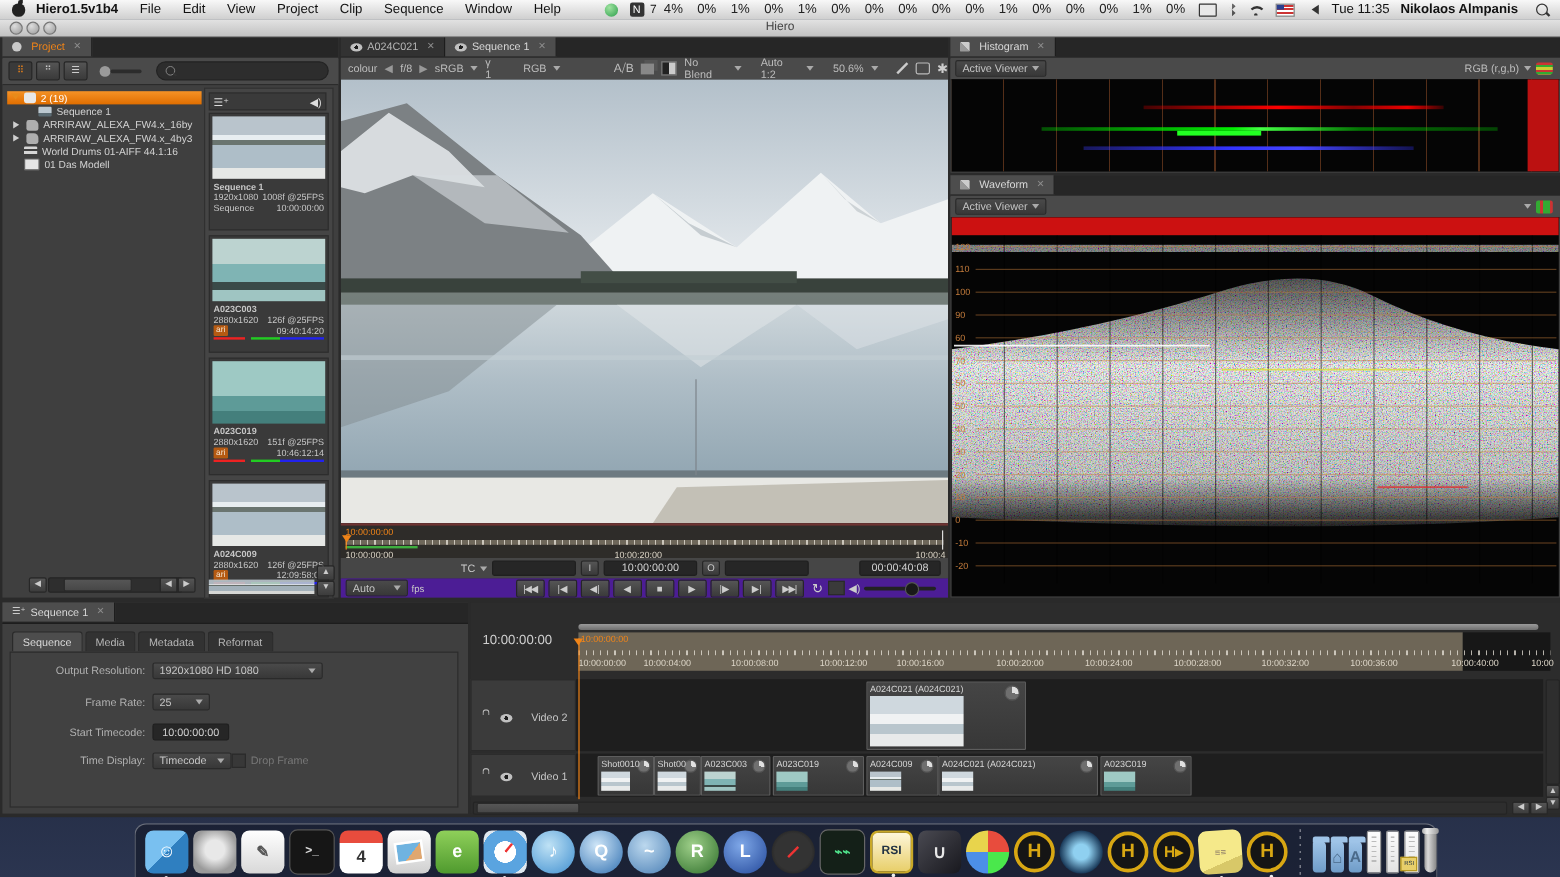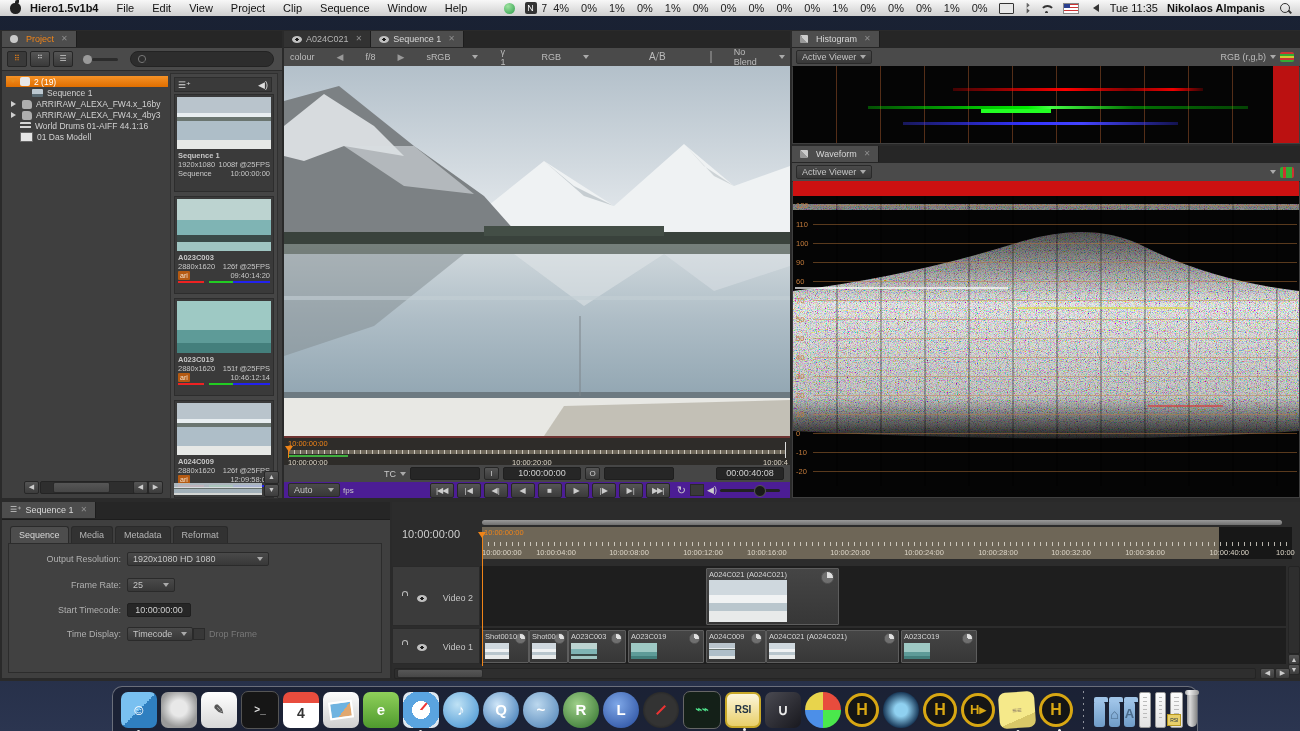--- a/index.html
+++ b/index.html
@@ -66,21 +66,21 @@
   
   .sbar{background:#2e2e2e;border:1px solid #242424;border-radius:2px;}
   .sthumb{background:linear-gradient(#565656,#474747);border:1px solid #2a2a2a;border-radius:2px;}
   .arrbtn{background:linear-gradient(#555,#3c3c3c);border:1px solid #272727;border-radius:2px;color:#ccc;font-size:7px;line-height:10px;text-align:center;}
   
   .tickband{background:repeating-linear-gradient(90deg,rgba(235,230,220,.75) 0 1px,transparent 1px 6px);}
   .rlabel{position:absolute;font-size:7.5px;color:#ddd6c8;white-space:nowrap;}
   .phline{position:absolute;width:1px;background:#f08418;z-index:8;}
   .phtri{position:absolute;width:0;height:0;border:4px solid transparent;border-top:6px solid #f08418;z-index:9;}
   
-  .clip{position:absolute;background:linear-gradient(#454545,#373737);border:1px solid #5d5d5d;border-radius:1px;overflow:hidden;}
+  .clip{position:absolute;background:linear-gradient(#454545,#373737);border:1px solid #5d5d5d;border-radius:1px;overflow:hidden;margin-left:16px;}
   .cliplabel{position:absolute;left:2px;top:1px;font-size:7.5px;color:#d6d6d6;white-space:nowrap;z-index:2;}
   .clipthumb{position:absolute;left:2px;top:11px;width:30px;height:18px;}
   
   .dock{position:absolute;left:112px;top:686px;width:1076px;height:45px;background:rgba(22,28,44,.72);
     border:1px solid rgba(255,255,255,.35);border-bottom:none;border-radius:10px 10px 0 0;display:flex;align-items:center;padding-left:8px;gap:4px;}
   .dicon{width:36px;height:36px;border-radius:7px;flex:none;position:relative;display:flex;align-items:center;justify-content:center;font-size:15px;font-weight:bold;color:#fff;}
   .ddot{position:absolute;left:16px;bottom:-5px;width:3px;height:3px;border-radius:50%;background:#eee;}
   .dsep{width:1px;height:38px;flex:none;background:repeating-linear-gradient(rgba(255,255,255,.5) 0 2px,transparent 2px 6px);margin:0 6px;}
   .folder{width:34px;height:26px;background:linear-gradient(#9fc4e8,#6f9cc8);border-radius:2px 4px 3px 3px;position:relative;margin-top:8px;}
   .folder:before{content:"";position:absolute;left:0;top:-4px;width:14px;height:5px;background:#9fc4e8;border-radius:2px 2px 0 0;}
@@ -134,20 +134,26 @@
     <span class="disp mico"></span>
     <span class="bt mico"></span>
     <span class="wifi mico"></span>
     <span class="flag mico"></span>
     <span class="vol mico"></span>
     <span class="mi">Tue 11:35</span>
     <span class="mi" style="font-weight:bold;padding-left:0">Nikolaos Almpanis</span>
     <span class="loupe"></span>
   </div>
 
+  <div class="abs titlebar">
+    <span class="tl" style="left:8px"></span>
+    <span class="tl" style="left:22px"></span>
+    <span class="tl" style="left:36px"></span>
+    <span class="wtitle">Hiero</span>
+  </div>
 
   <div class="abs appbg"></div>
 
   <div class="panel" style="left:2px;top:31px;width:280px;height:467px">
     <div class="tabstrip">
       <div class="tab active" style="color:#f08418">
         <span class="mini" style="width:8px;height:8px;background:#c9c9c9;border-radius:50%"></span>
         <span>Project</span>
           <span class="x">✕</span>
       </div>
@@ -281,21 +287,21 @@
         <span class="eyeic"></span>
         <span>A024C021</span>
           <span class="x">✕</span>
       </div>
       <div class="tab active">
         <span class="eyeic"></span>
         <span>Sequence 1</span>
           <span class="x">✕</span>
       </div>
     </div>
-    <div class="toolrow" style="top:17px;height:18px;gap:22px;padding-left:6px">
+    <div class="toolrow" style="top:17px;height:18px;gap:6px;padding-left:6px">
       <span>colour</span>
       <span style="color:#999">◀</span>
       <span>f/8</span>
       <span style="color:#999">▶</span>
       <span>sRGB</span>
         <span class="caret"></span>
       <span>γ 1</span>
       <span style="margin-left:14px">RGB</span>
         <span class="caret"></span>
       <span style="margin-left:38px;font-size:10px">A⧸B</span>

